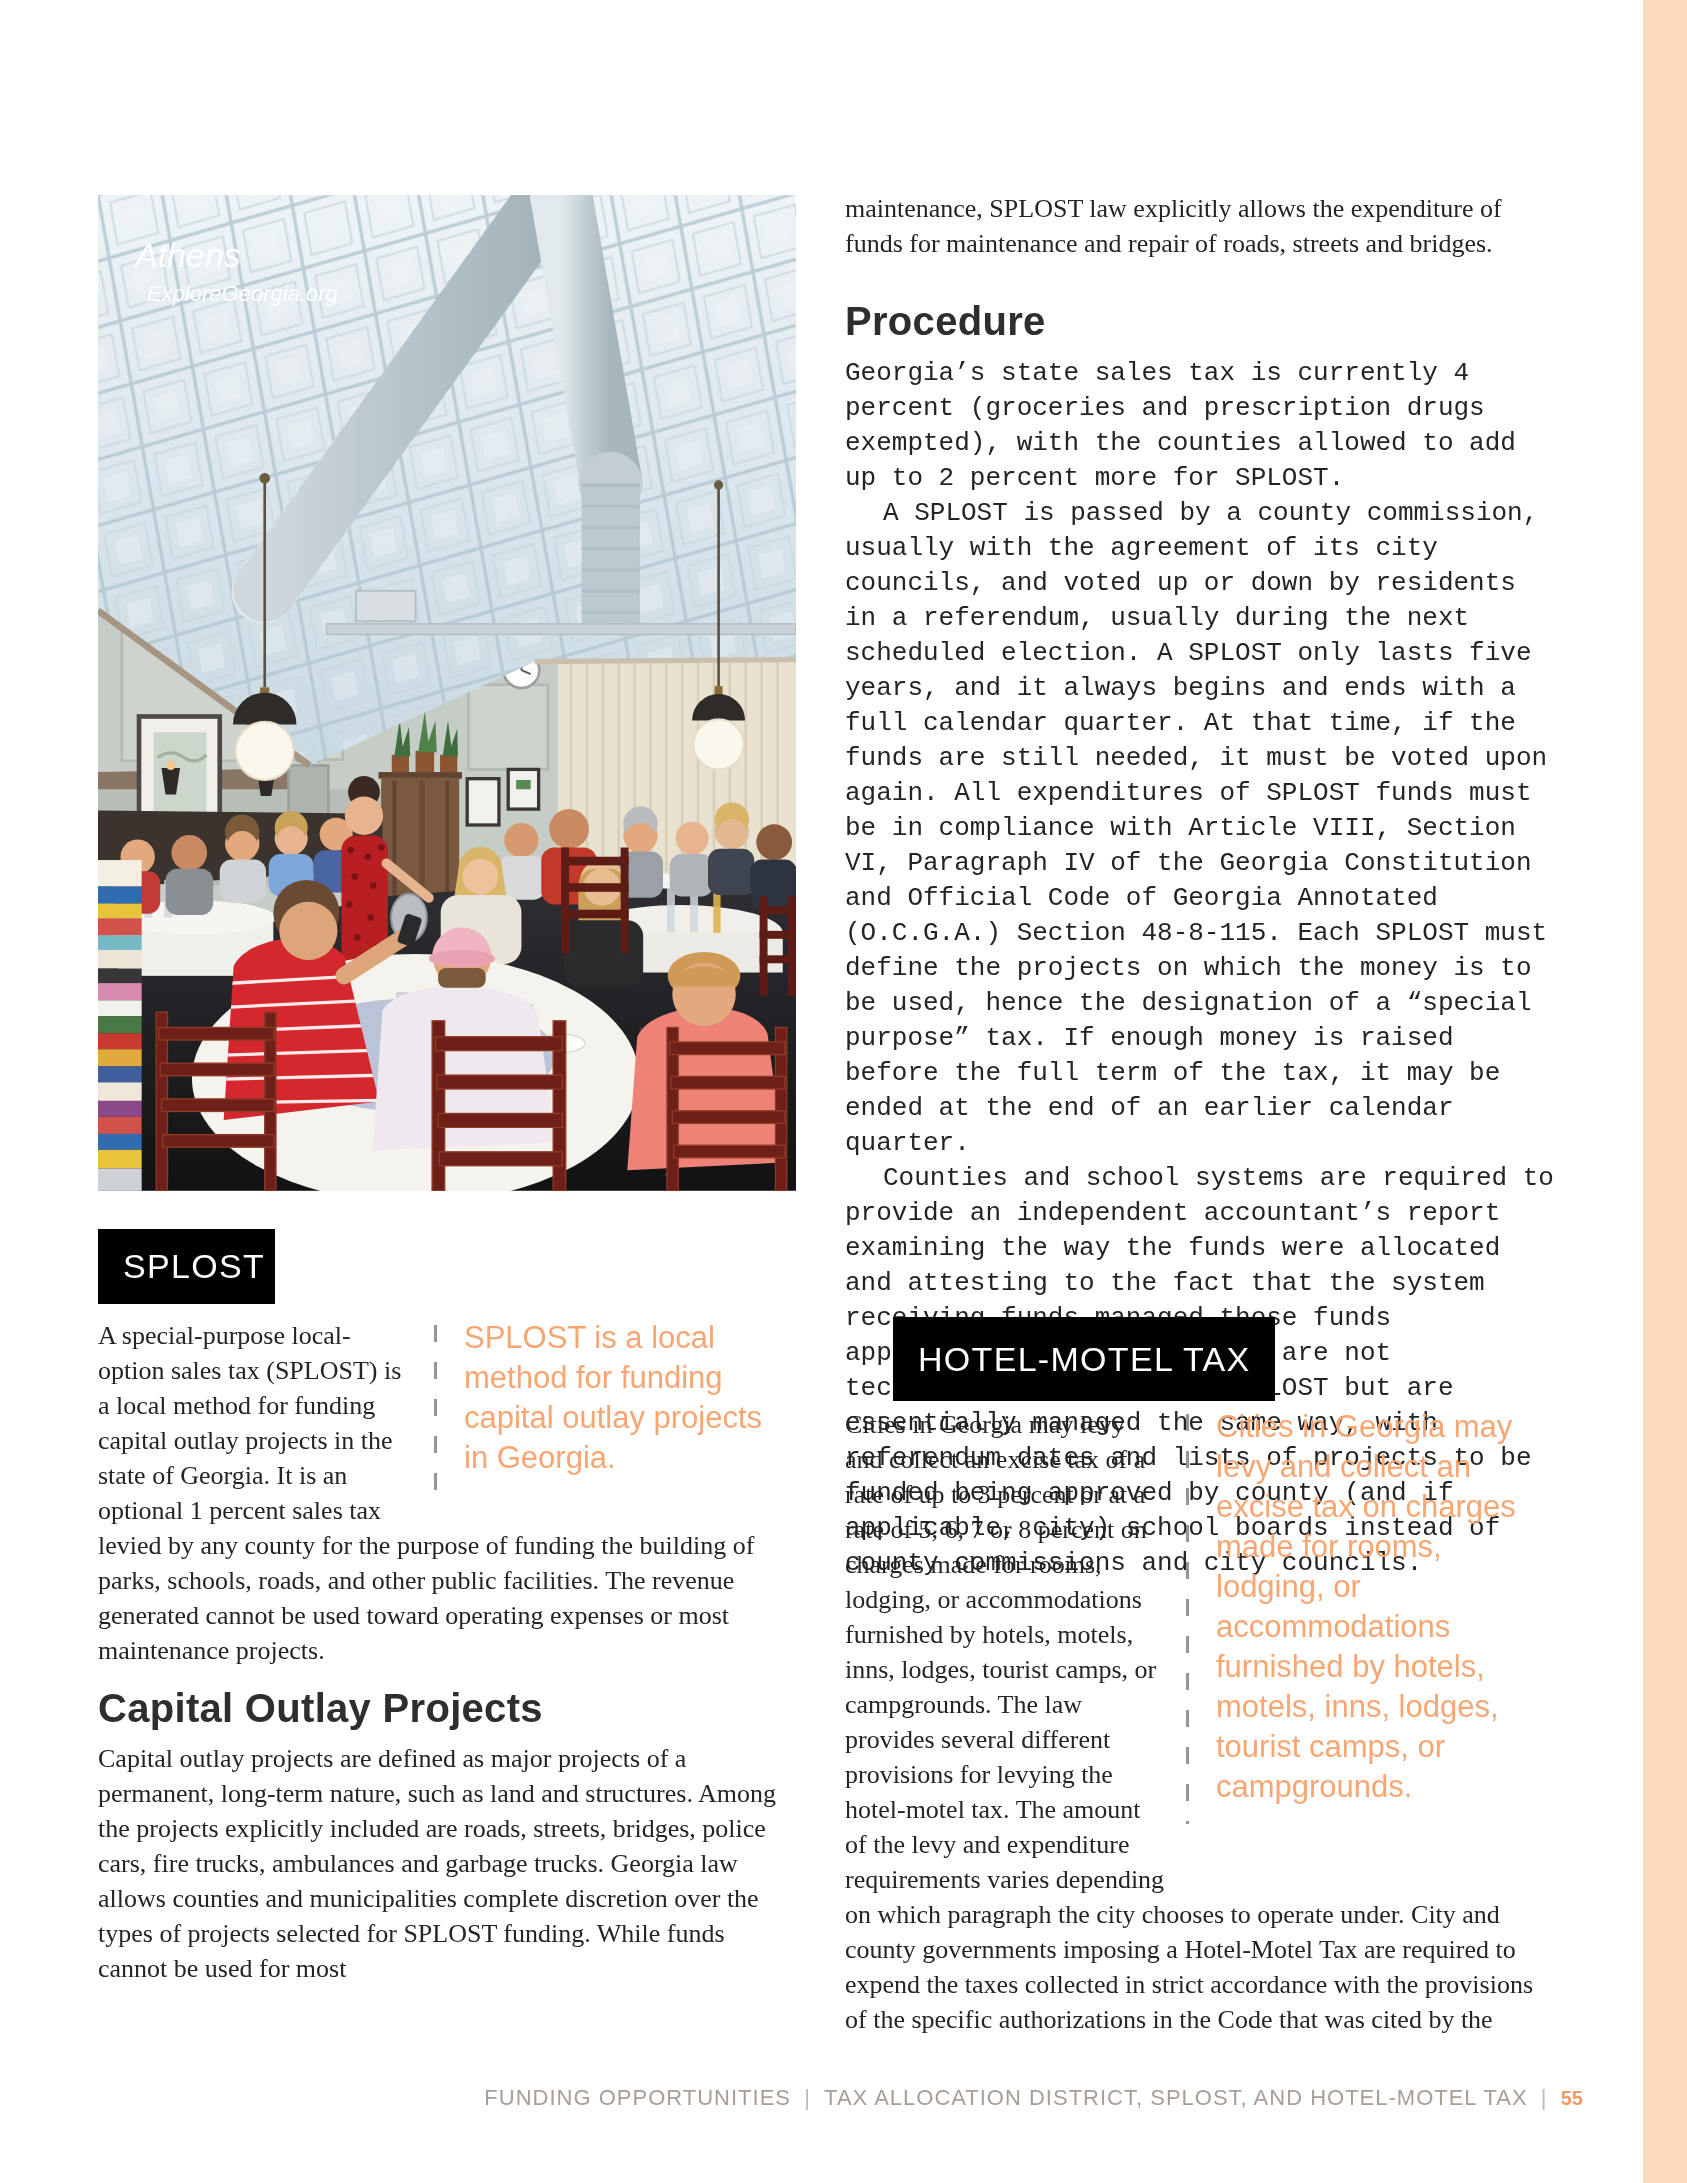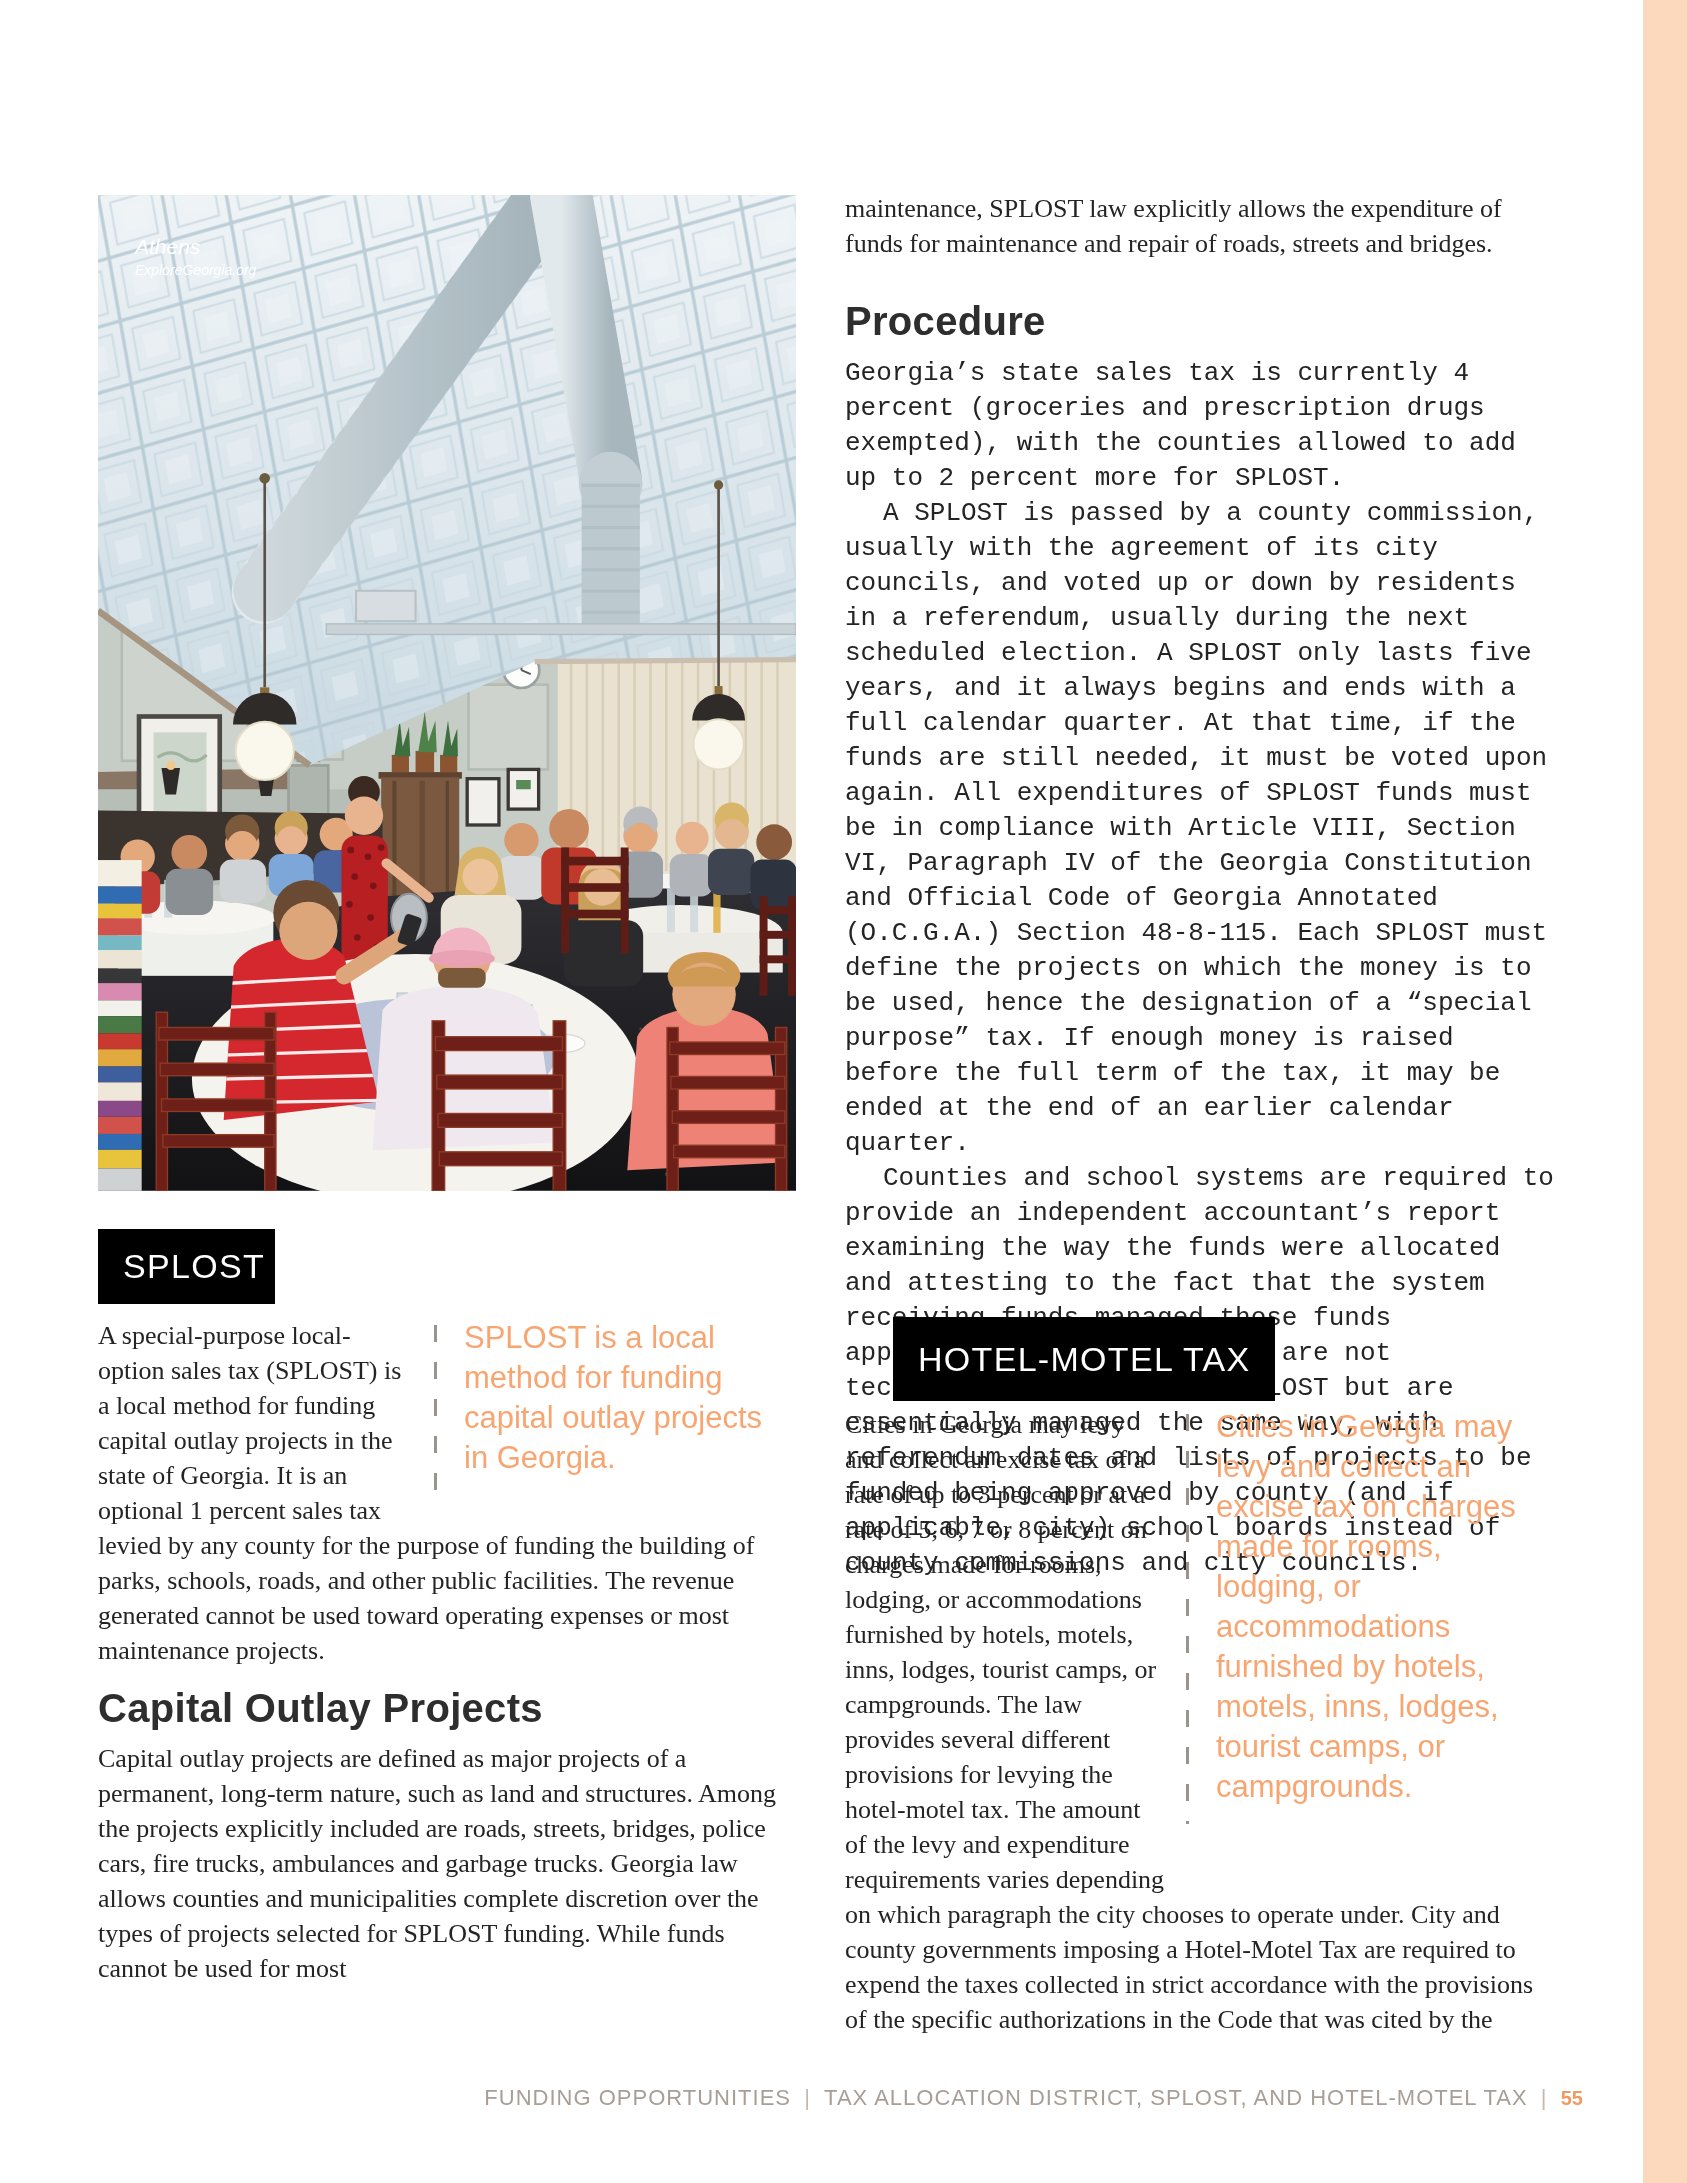--- a/index.html
+++ b/index.html
@@ -3,22 +3,22 @@
 <meta charset="utf-8">
 <style>
   html,body{margin:0;padding:0;background:#ffffff;}
   .page{position:relative;width:1687px;height:2183px;background:#ffffff;overflow:hidden;
         font-family:"Liberation Serif",serif;color:#242424;}
   .stripe{position:absolute;top:0;right:0;width:44px;height:2183px;background:#fcd9bc;}
   .photo{position:absolute;left:98px;top:195px;width:698px;height:996px;overflow:hidden;background:#dfe8ec;}
   .photo svg{display:block;}
   .caption{position:absolute;left:37px;top:38px;color:#ffffff;font-family:"Liberation Sans",sans-serif;
            font-style:italic;line-height:1.35;}
-  .caption .t1{font-size:21px;}
-  .caption .t2{font-size:14px;}
+  .caption .t1{font-size:34px;}
+  .caption .t2{font-size:22px;margin-left:12px;}
   .body-text{font-size:26px;line-height:35px;color:#242424;text-align:left;}
   .body-text p{margin:0;}
   .body-text p.ind{text-indent:38px;}
   .subhead{font-family:"Liberation Sans",sans-serif;font-weight:bold;font-size:40px;color:#2e2e2e;letter-spacing:0.3px;}
   .section-box{background:#000000;color:#ffffff;font-family:"Liberation Sans",sans-serif;font-size:34px;
                letter-spacing:1.3px;display:flex;align-items:center;padding-left:25px;box-sizing:border-box;}
   .pullquote{float:right;position:relative;box-sizing:border-box;padding-left:30px;
              font-family:"Liberation Sans",sans-serif;font-size:31px;line-height:40px;color:#f7a571;}
   .pullquote::before{content:"";position:absolute;left:0;top:6.6px;width:3.3px;
              background:repeating-linear-gradient(180deg,#9b938c 0 17px,rgba(0,0,0,0) 17px 37px);}

